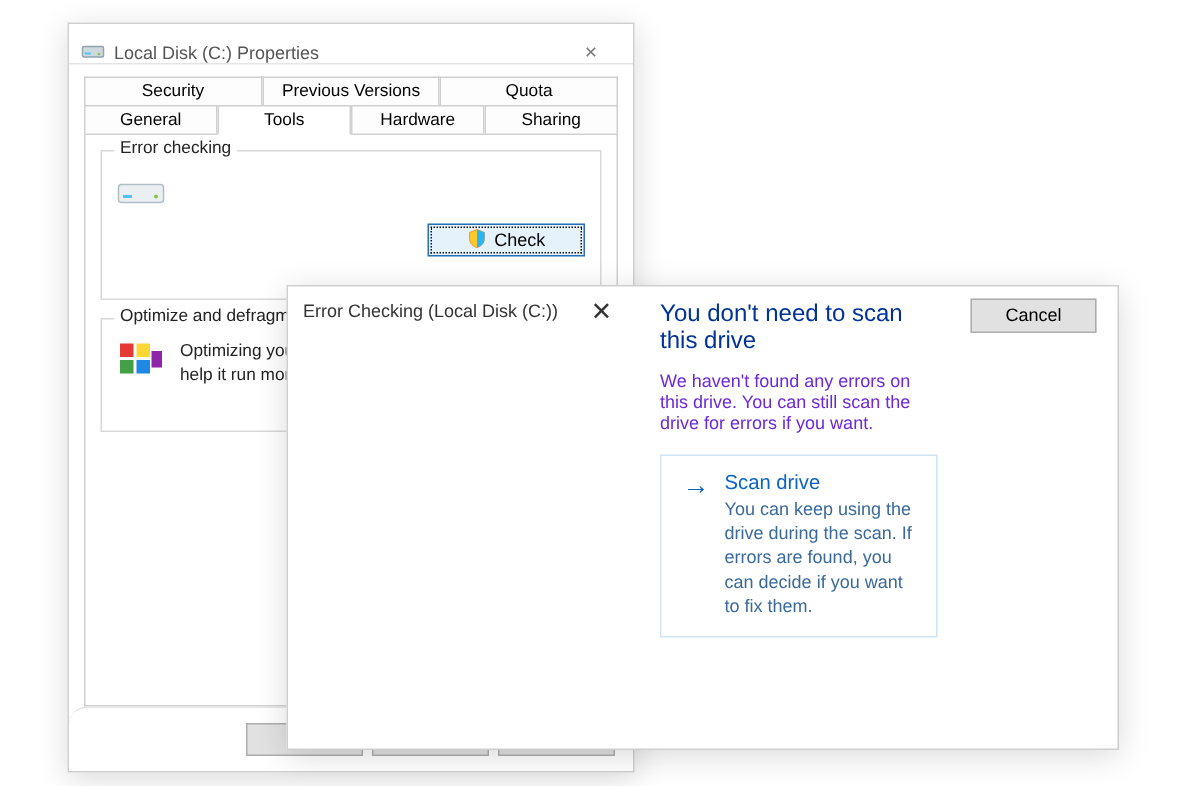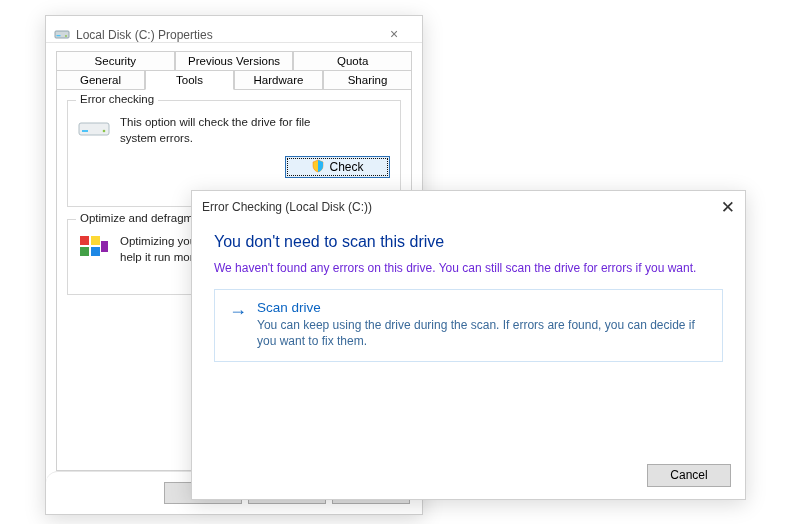--- a/index.html
+++ b/index.html
@@ -112,21 +112,21 @@
     text-align: center;
     line-height: 20px;
     cursor: default;
   }
   .win-btn.disabled { color: #8a8a8a; }
 
   
   #errchk-window {
     left: 191px; top: 190px;
     width: 555px; height: 310px;
-    display: flex; flex-direction: column;
+    display: flex; flex-direction: row;
     z-index: 10;
   }
   #errchk-window .ec-title {
     display: flex; align-items: center;
     height: 32px; padding: 0 10px;
   }
   #errchk-window .ec-title-text { font-size: 12px; color: #333; flex: 1; }
   #errchk-window .ec-close {
     width: 36px; text-align: right; font-size: 17px; color: #333;
     cursor: default; line-height: 1;
@@ -189,21 +189,20 @@
       <div class="groupbox">
         <span class="legend">Error checking</span>
         <div class="group-row">
           <span class="drive-ic">
             <svg viewBox="0 0 32 24" width="32" height="24">
               <rect x="1" y="8" width="30" height="12" rx="2" fill="#eceff1" stroke="#b0bec5"></rect>
               <rect x="4" y="15" width="6" height="2" fill="#4fc3f7"></rect>
               <circle cx="26" cy="16" r="1.3" fill="#8bc34a"></circle>
             </svg>
           </span>
-          <div class="group-text">This option will check the drive for file system errors.</div>
         </div>
         <div class="group-actions">
           <div class="check-btn">
             <span>
               <svg viewBox="0 0 14 14" width="14" height="14">
                 <path d="M7 1 L12 3 V7 C12 10 9.5 12.5 7 13 C4.5 12.5 2 10 2 7 V3 Z" fill="#ffca28" stroke="#f57f17" stroke-width="0.5"></path>
                 <path d="M7 1 L12 3 V7 C12 10 9.5 12.5 7 13 Z" fill="#29b6f6"></path>
               </svg>
             </span>
             <span>Check</span>

